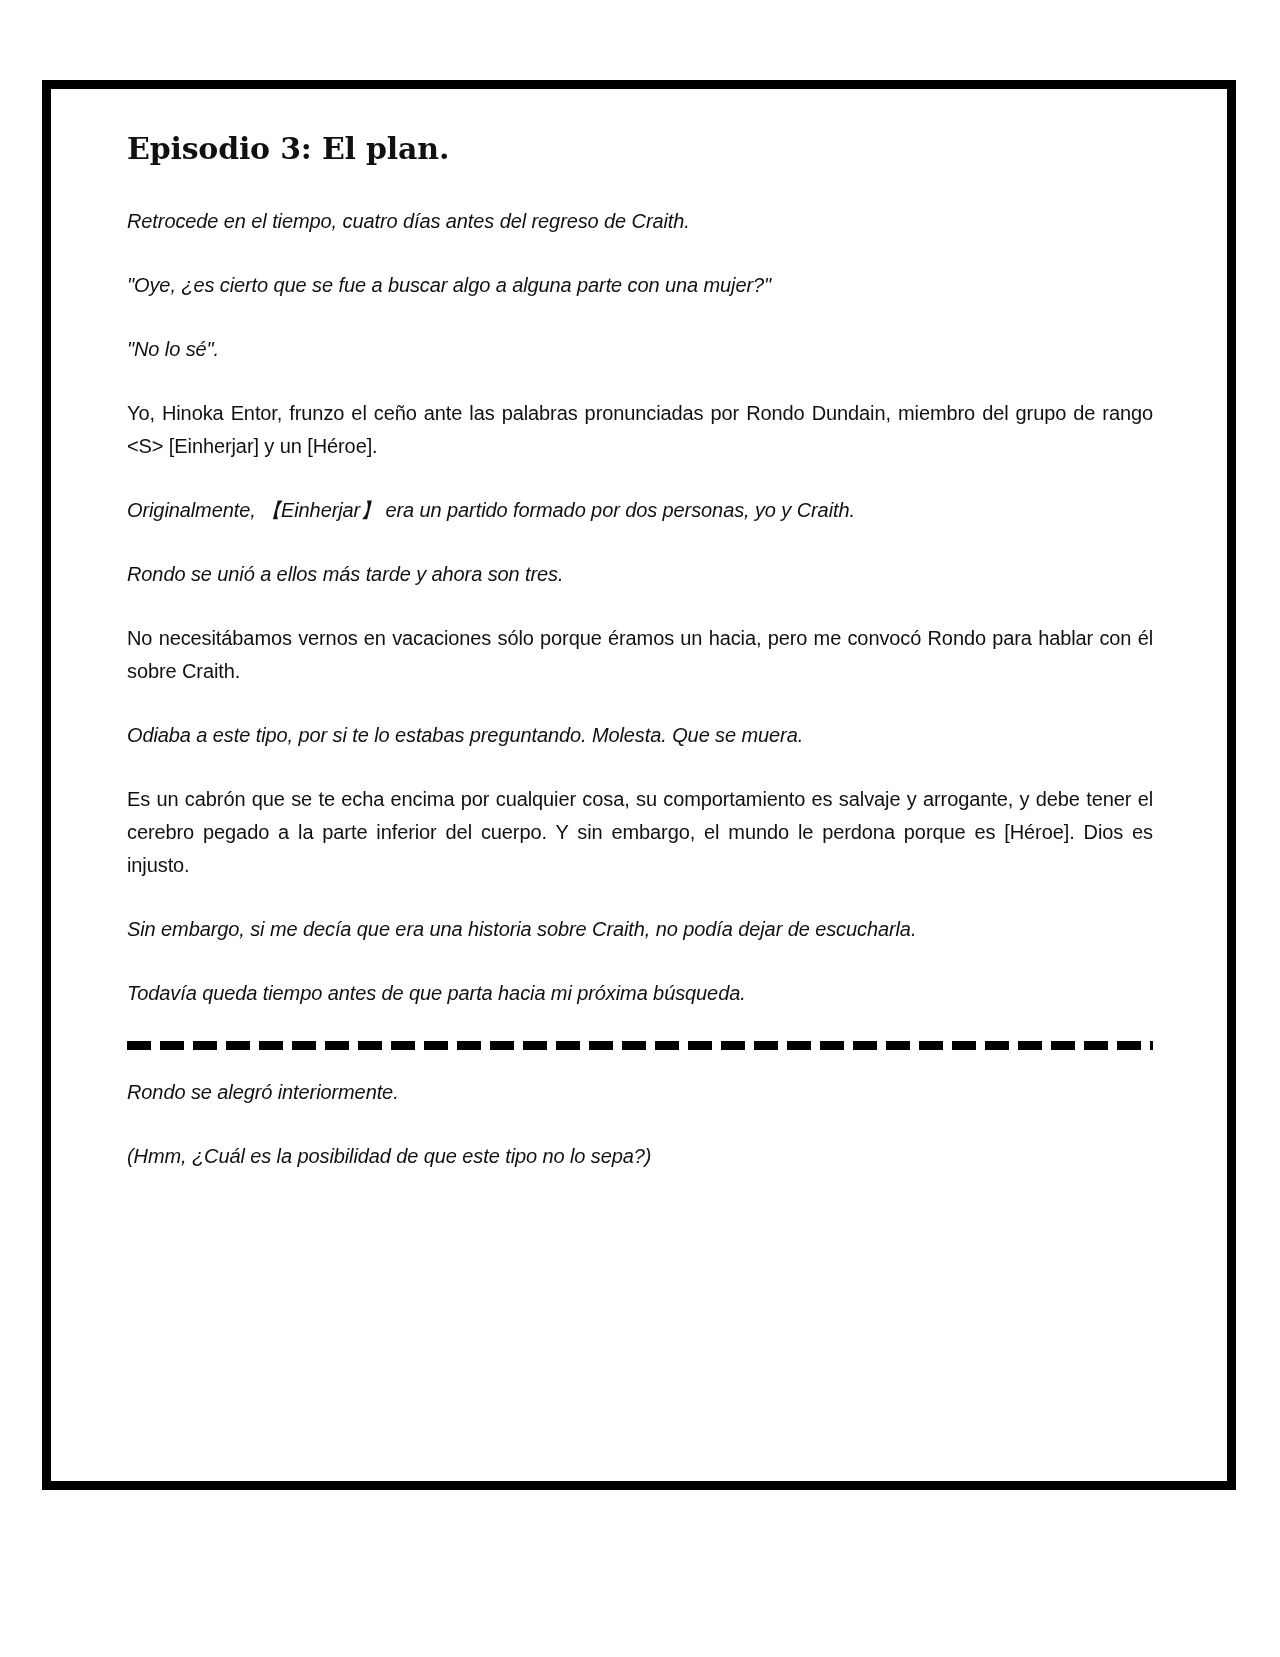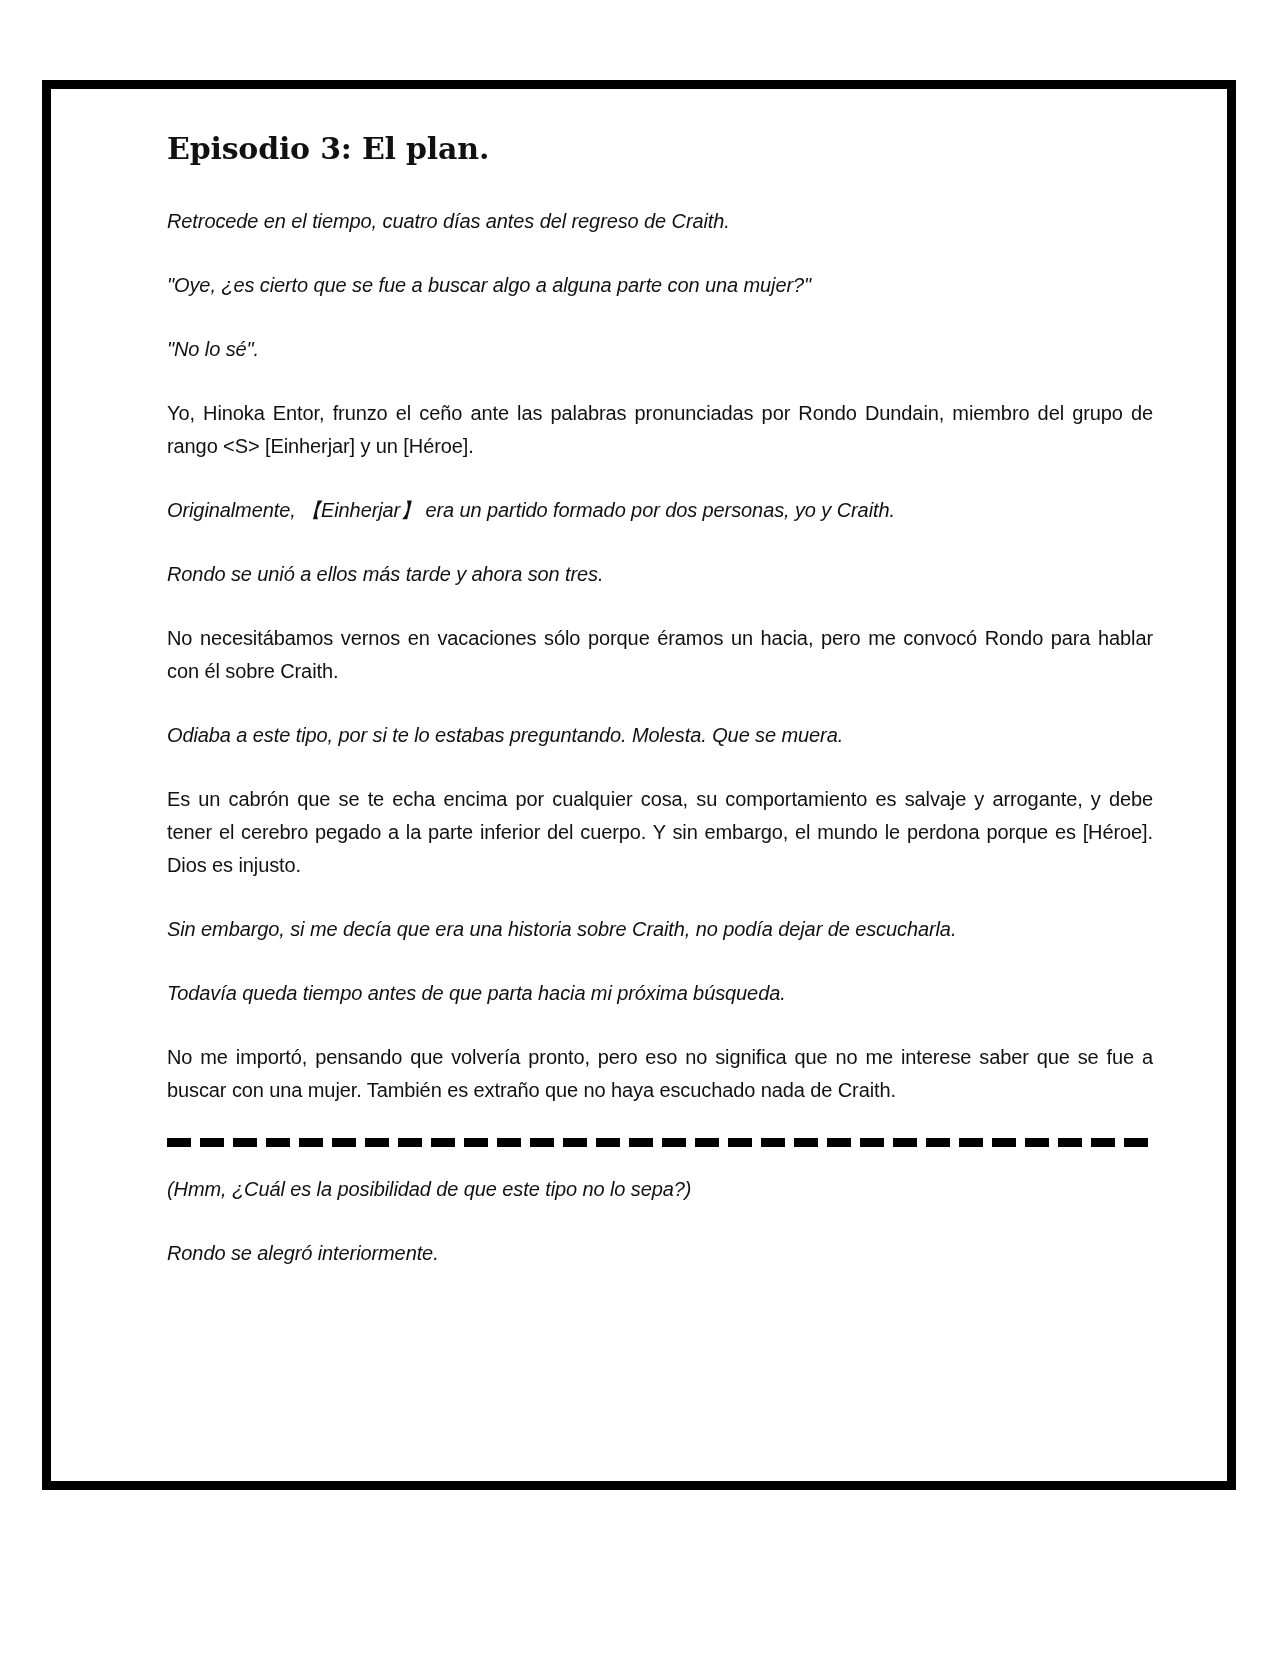--- a/index.html
+++ b/index.html
@@ -22,21 +22,21 @@
     height: 1410px;
     box-sizing: border-box;
     border: 9px solid #000000;
     background: #ffffff;
   }
 
   .page-inner {
     box-sizing: border-box;
     width: 100%;
     height: 100%;
-    padding: 38px 74px 0 116px;
+    padding: 38px 74px 0 76px;
     overflow: hidden;
   }
 
   .doc-title {
     font-family: "DejaVu Serif", "Liberation Serif", serif;
     font-weight: bold;
     font-size: 30px;
     line-height: 1.2;
     letter-spacing: -0.2px;
     color: #111111;
@@ -86,21 +86,20 @@
     <p class="para short">"Oye, ¿es cierto que se fue a buscar algo a alguna parte con una mujer?"</p>
     <p class="para short">"No lo sé".</p>
     <p class="para">Yo, Hinoka Entor, frunzo el ceño ante las palabras pronunciadas por Rondo Dundain, miembro del grupo de rango &lt;S&gt; [Einherjar] y un [Héroe].</p>
     <p class="para short">Originalmente, 【Einherjar】 era un partido formado por dos personas, yo y Craith.</p>
     <p class="para short">Rondo se unió a ellos más tarde y ahora son tres.</p>
     <p class="para">No necesitábamos vernos en vacaciones sólo porque éramos un hacia, pero me convocó Rondo para hablar con él sobre Craith.</p>
     <p class="para short">Odiaba a este tipo, por si te lo estabas preguntando. Molesta. Que se muera.</p>
     <p class="para">Es un cabrón que se te echa encima por cualquier cosa, su comportamiento es salvaje y arrogante, y debe tener el cerebro pegado a la parte inferior del cuerpo. Y sin embargo, el mundo le perdona porque es [Héroe]. Dios es injusto.</p>
     <p class="para short">Sin embargo, si me decía que era una historia sobre Craith, no podía dejar de escucharla.</p>
     <p class="para short">Todavía queda tiempo antes de que parta hacia mi próxima búsqueda.</p>
-    <p class="para">No me importó, pensando que volvería pronto, pero eso no significa que no me interese saber que se fue a buscar con una mujer. También es extraño que no haya escuchado nada de Craith.</p>
 
     <div class="divider-rule"></div>
 
+    <p class="para short">Rondo se alegró interiormente.</p>
     <p class="para short">(Hmm, ¿Cuál es la posibilidad de que este tipo no lo sepa?)</p>
-    <p class="para short">Rondo se alegró interiormente.</p>
 
   </div>
 </div>
 
 </body></html>

